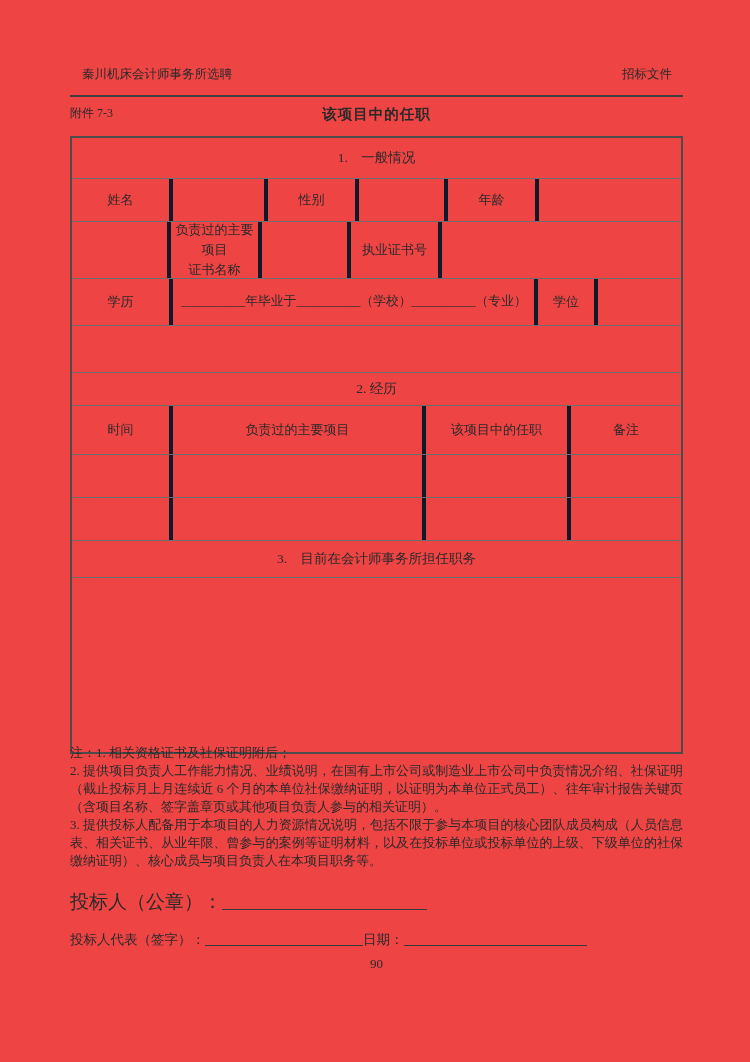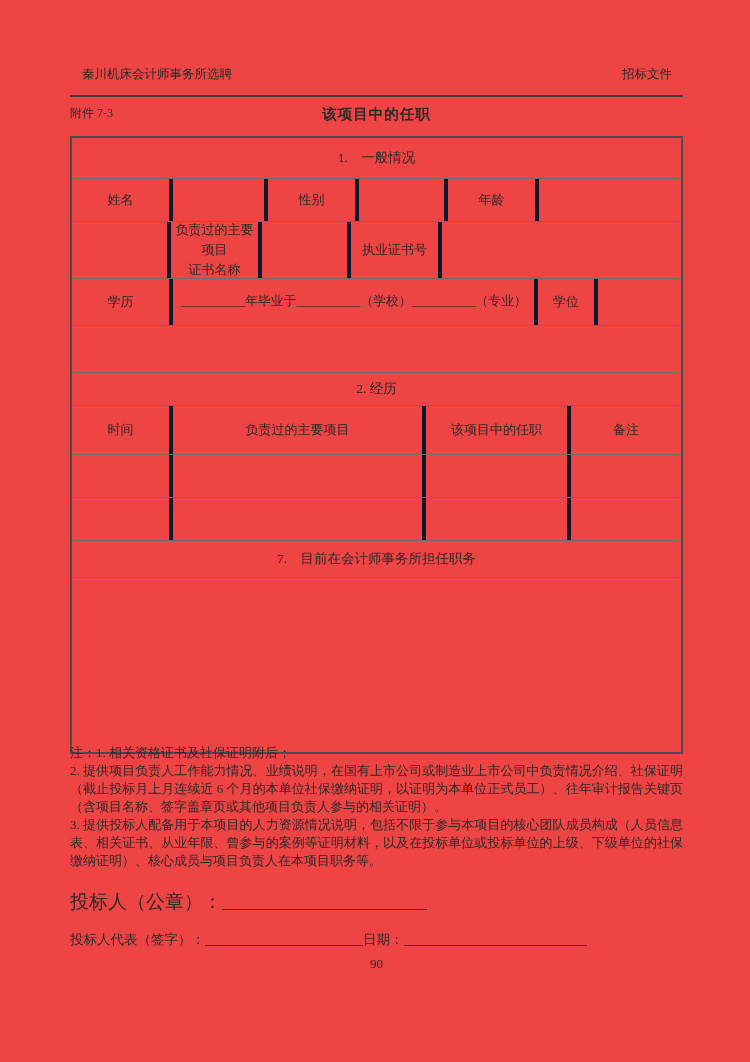--- a/index.html
+++ b/index.html
@@ -118,21 +118,21 @@
     </div>
 
     <div class="t-row" style="height:42px;">
       <div class="t-cell" style="width:97px;"></div>
       <div class="t-cell" style="width:253px;"></div>
       <div class="t-cell" style="width:145px;"></div>
       <div class="t-cell fill"></div>
     </div>
 
     <div class="t-row" style="height:36px;">
-      <div class="t-cell sec-cell">7.　目前在会计师事务所担任职务</div>
+      <div class="t-cell sec-cell">3.　目前在会计师事务所担任职务</div>
     </div>
 
     <div class="t-row" style="height:174px;">
       <div class="t-cell fill"></div>
     </div>
 
   </div>
 
   <div class="notes">
     <p>注：1. 相关资格证书及社保证明附后；</p>

